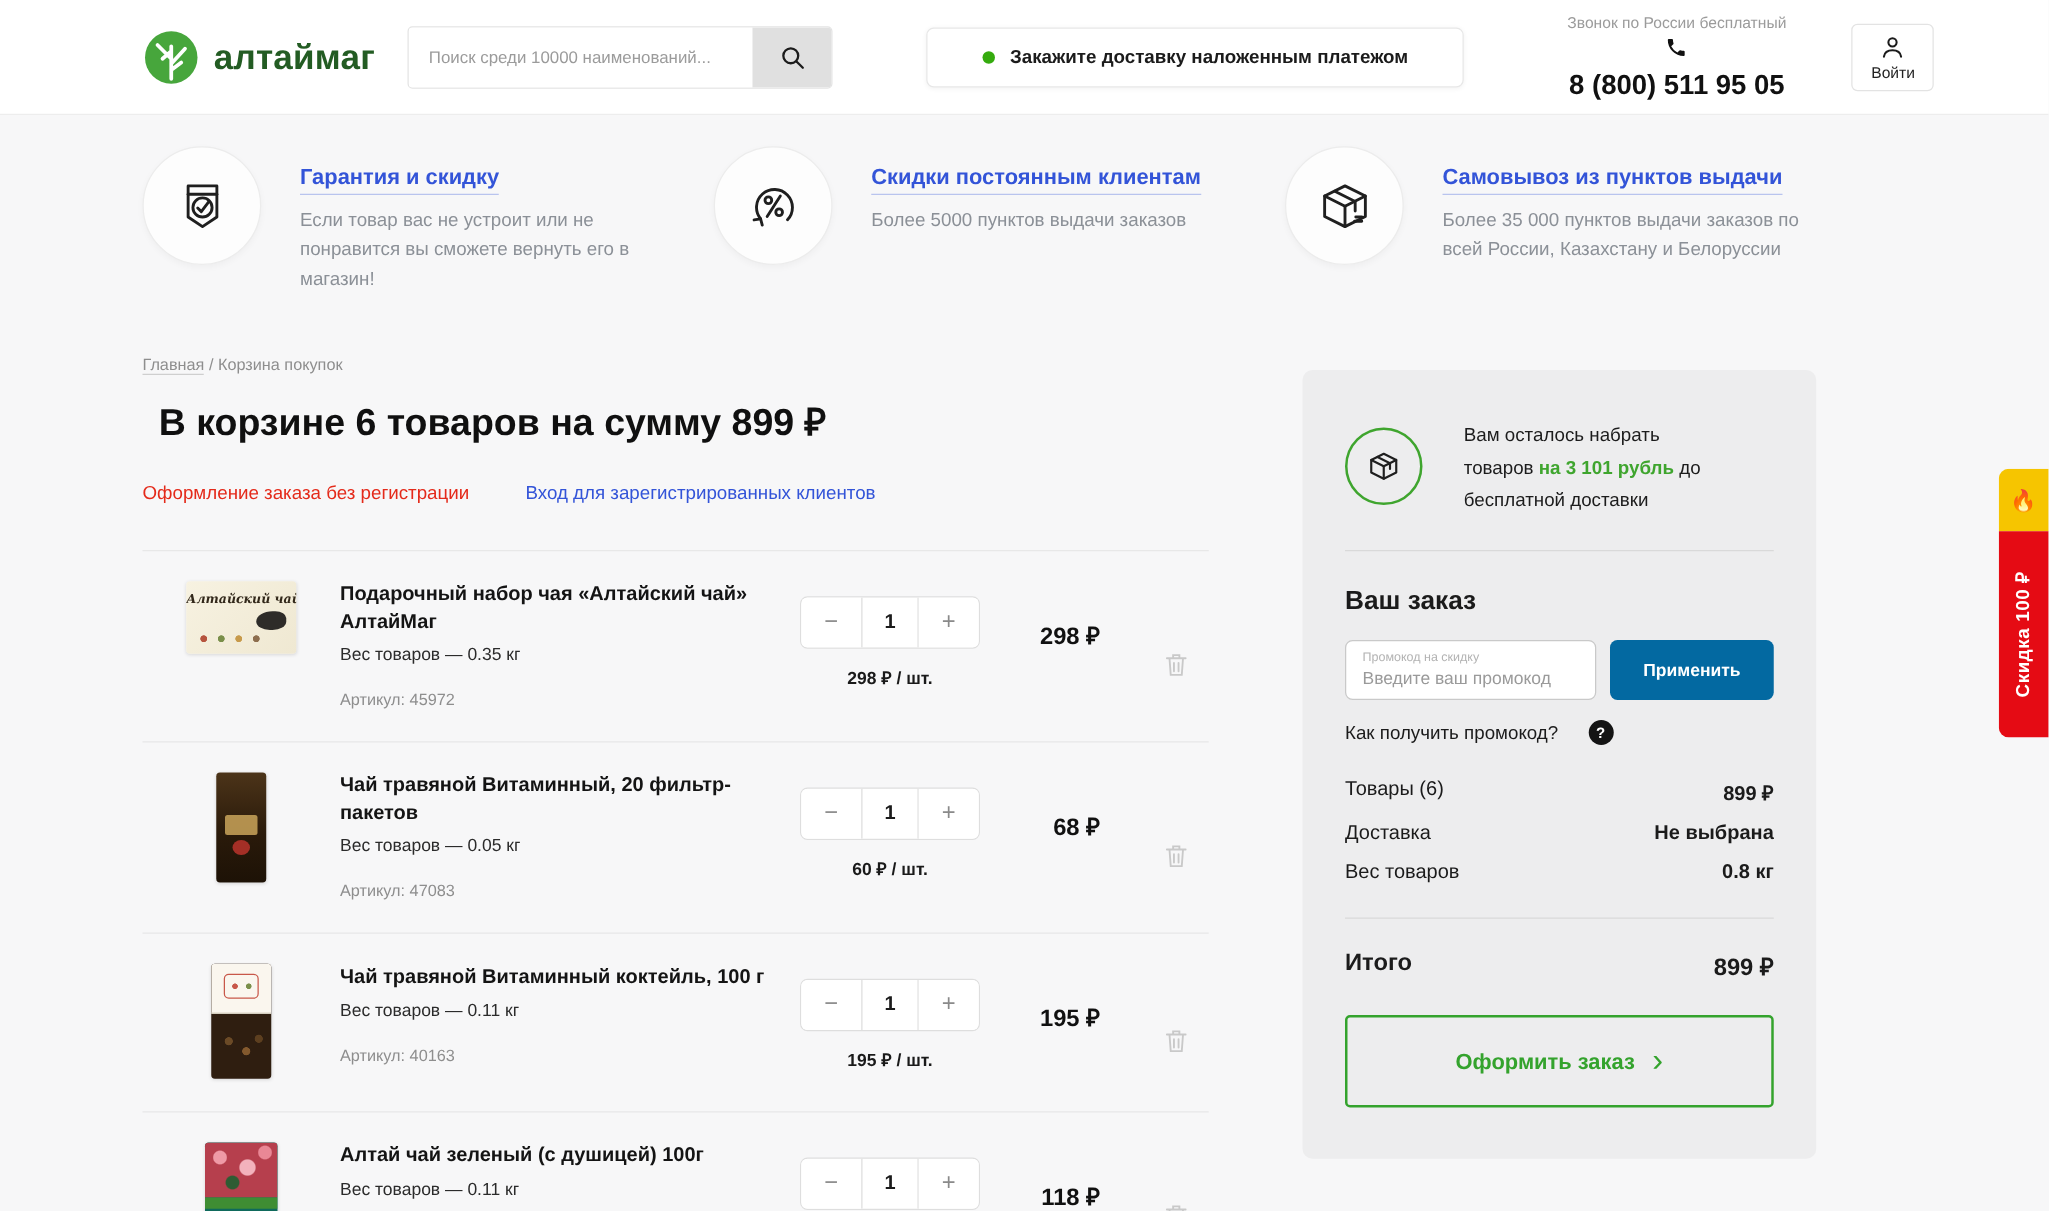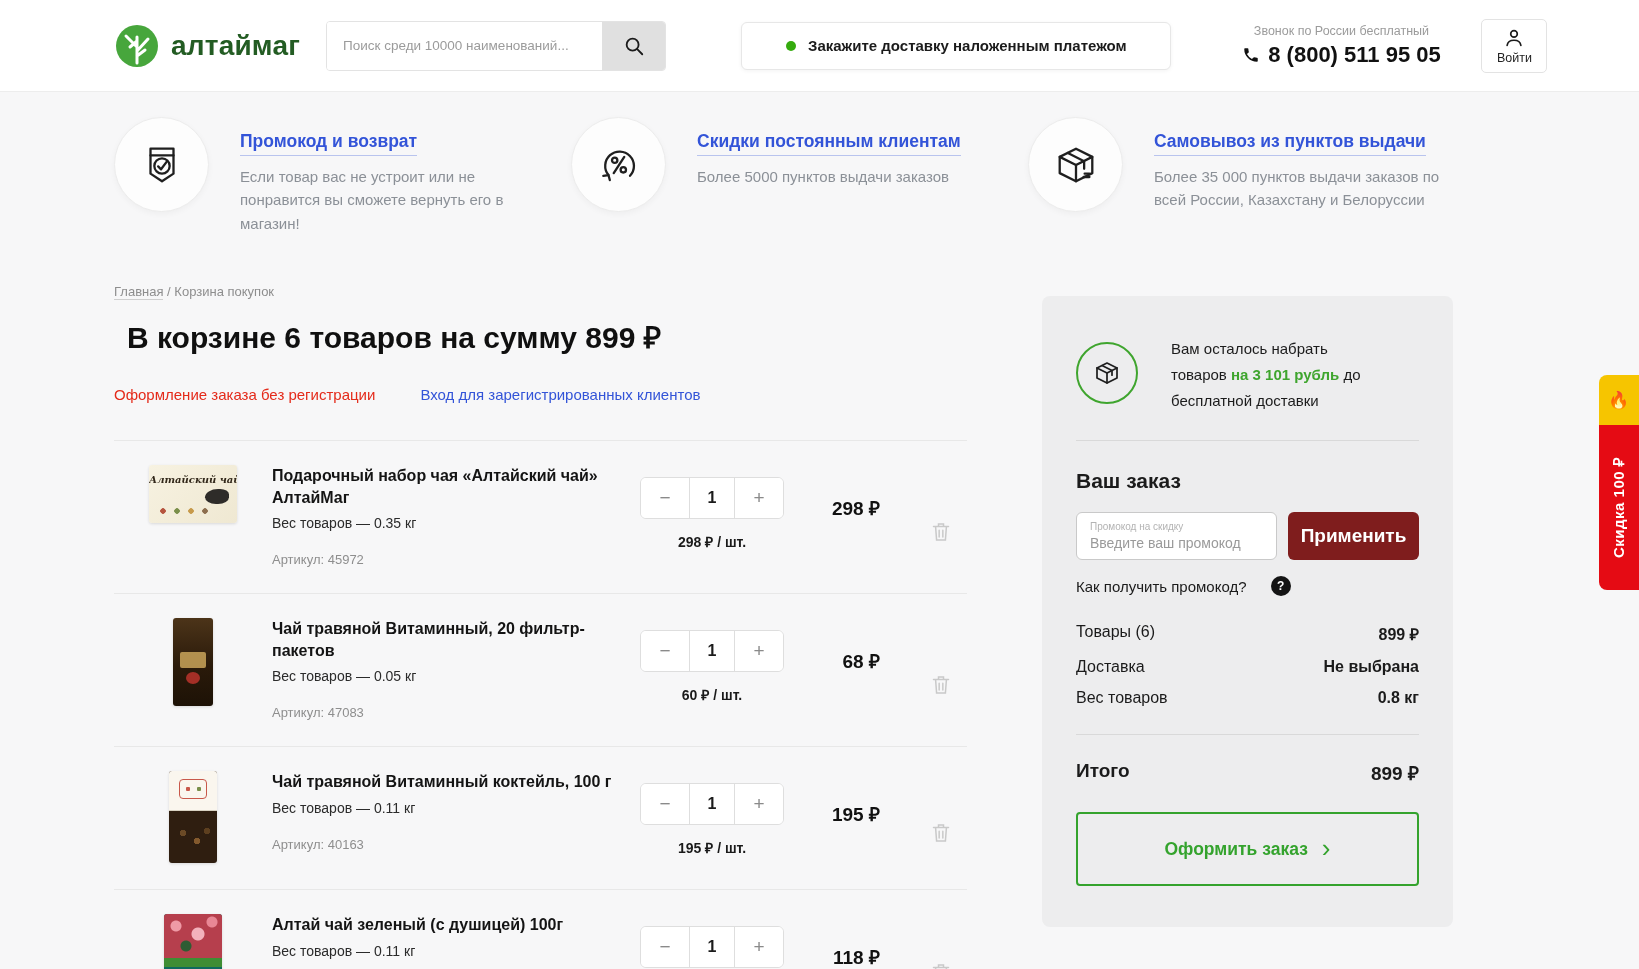--- a/index.html
+++ b/index.html
@@ -32,21 +32,21 @@
     display:flex; align-items:center; justify-content:center;
   }
   .notice-box {
     margin-left:75px; height:48px; padding:0 44px; background:#fff;
     border:1px solid #e7e7e7; border-radius:6px; box-shadow:0 1px 4px rgba(0,0,0,.05);
     display:flex; align-items:center; gap:12px; font-size:15px; font-weight:600;
   }
   .green-dot { width:10px; height:10px; border-radius:50%; background:#35ab0e; }
   .phone-block { margin-left:62px; width:216px; text-align:center; }
   .phone-note { font-size:12.5px; color:#9b9b9b; margin-bottom:4px; }
-  .phone-number { font-size:22px; font-weight:800; color:#111; display:flex; align-items:center; gap:8px; justify-content:center; cursor:pointer; }
+  .phone-number { font-size:22px; font-weight:800; color:#111; display:flex; align-items:center; gap:8px; justify-content:center; cursor:pointer;flex-direction:column; }
   .login-btn {
     margin-left:32px; width:66px; height:54px; background:#fff;
     border:1px solid #e3e3e3; border-radius:5px; cursor:pointer;
     display:flex; flex-direction:column; align-items:center; justify-content:center; gap:2px;
     font-size:12.5px; color:#222; font-family:"Liberation Sans", sans-serif;
   }
 
   
   .features { position:absolute; top:117px; left:114px; width:1345px; display:flex; }
   .feature { display:flex; align-items:flex-start; }
@@ -156,22 +156,22 @@
   .promo-input {
     flex:1; background:#fff; border:1px solid #c9c9c9; border-radius:6px; padding:8px 13px 7px;
   }
   .promo-label { font-size:10px; color:#b3b3b3; margin-bottom:2px; }
   .promo-input input {
     width:100%; border:none; outline:none; font-size:14px; color:#333;
     font-family:"Liberation Sans", sans-serif; background:transparent;
   }
   .promo-input input::placeholder { color:#9a9a9a; }
   .apply-btn {
-    width:131px; background:#7f1d1d; border:none; border-radius:6px; color:#fff;
-    font-size:19px; font-weight:700; cursor:pointer; font-family:"Liberation Sans", sans-serif;
+    width:131px; background:#0369a1; border:none; border-radius:6px; color:#fff;
+    font-size:14px; font-weight:700; cursor:pointer; font-family:"Liberation Sans", sans-serif;
   }
   .promo-help { display:flex; align-items:center; gap:24px; margin-top:16px; font-size:15px; }
   .help-icon {
     width:20px; height:20px; border-radius:50%; background:#141414; color:#fff;
     font-size:12px; font-weight:700; display:flex; align-items:center; justify-content:center; cursor:pointer;
   }
   .sb-summary { margin-top:27px; }
   .sb-row { display:flex; justify-content:space-between; font-size:16px; margin-bottom:13px; }
   .sb-row .sb-val { font-weight:800; }
   .sb-total { display:flex; justify-content:space-between; font-size:19px; font-weight:800; margin-top:25px; }
@@ -250,21 +250,21 @@
   <div class="feature">
     <div class="feature-circle">
       <svg width="46" height="46" viewBox="0 0 48 48" fill="none" stroke="#1f1f1f" stroke-width="2.4" stroke-linecap="round" stroke-linejoin="round">
         <path d="M12 7h24v26l-12 8-12-8z"></path>
           <path d="M12 14h24"></path>
         <circle cx="24" cy="25" r="8"></circle>
           <path d="M20 25.5l3 3 6-8"></path>
       </svg>
     </div>
     <div class="feature-text">
-      <span class="feature-title">Промокод и возврат</span>
+      <span class="feature-title">Гарантия и скидку</span>
       <div class="feature-desc">Если товар вас не устроит или не понравится вы сможете вернуть его в магазин!</div>
     </div>
   </div>
 
   <div class="feature">
     <div class="feature-circle">
       <svg width="46" height="46" viewBox="0 0 48 48" fill="none" stroke="#1f1f1f" stroke-width="2.4" stroke-linecap="round" stroke-linejoin="round">
         <path d="M13 34.5a15 15 0 1 1 22.5 .8"></path>
         <path d="M13 34.5l-5.4.9M13 34.5l1.4 5.2"></path>
         <circle cx="19.5" cy="19" r="2.8"></circle>

